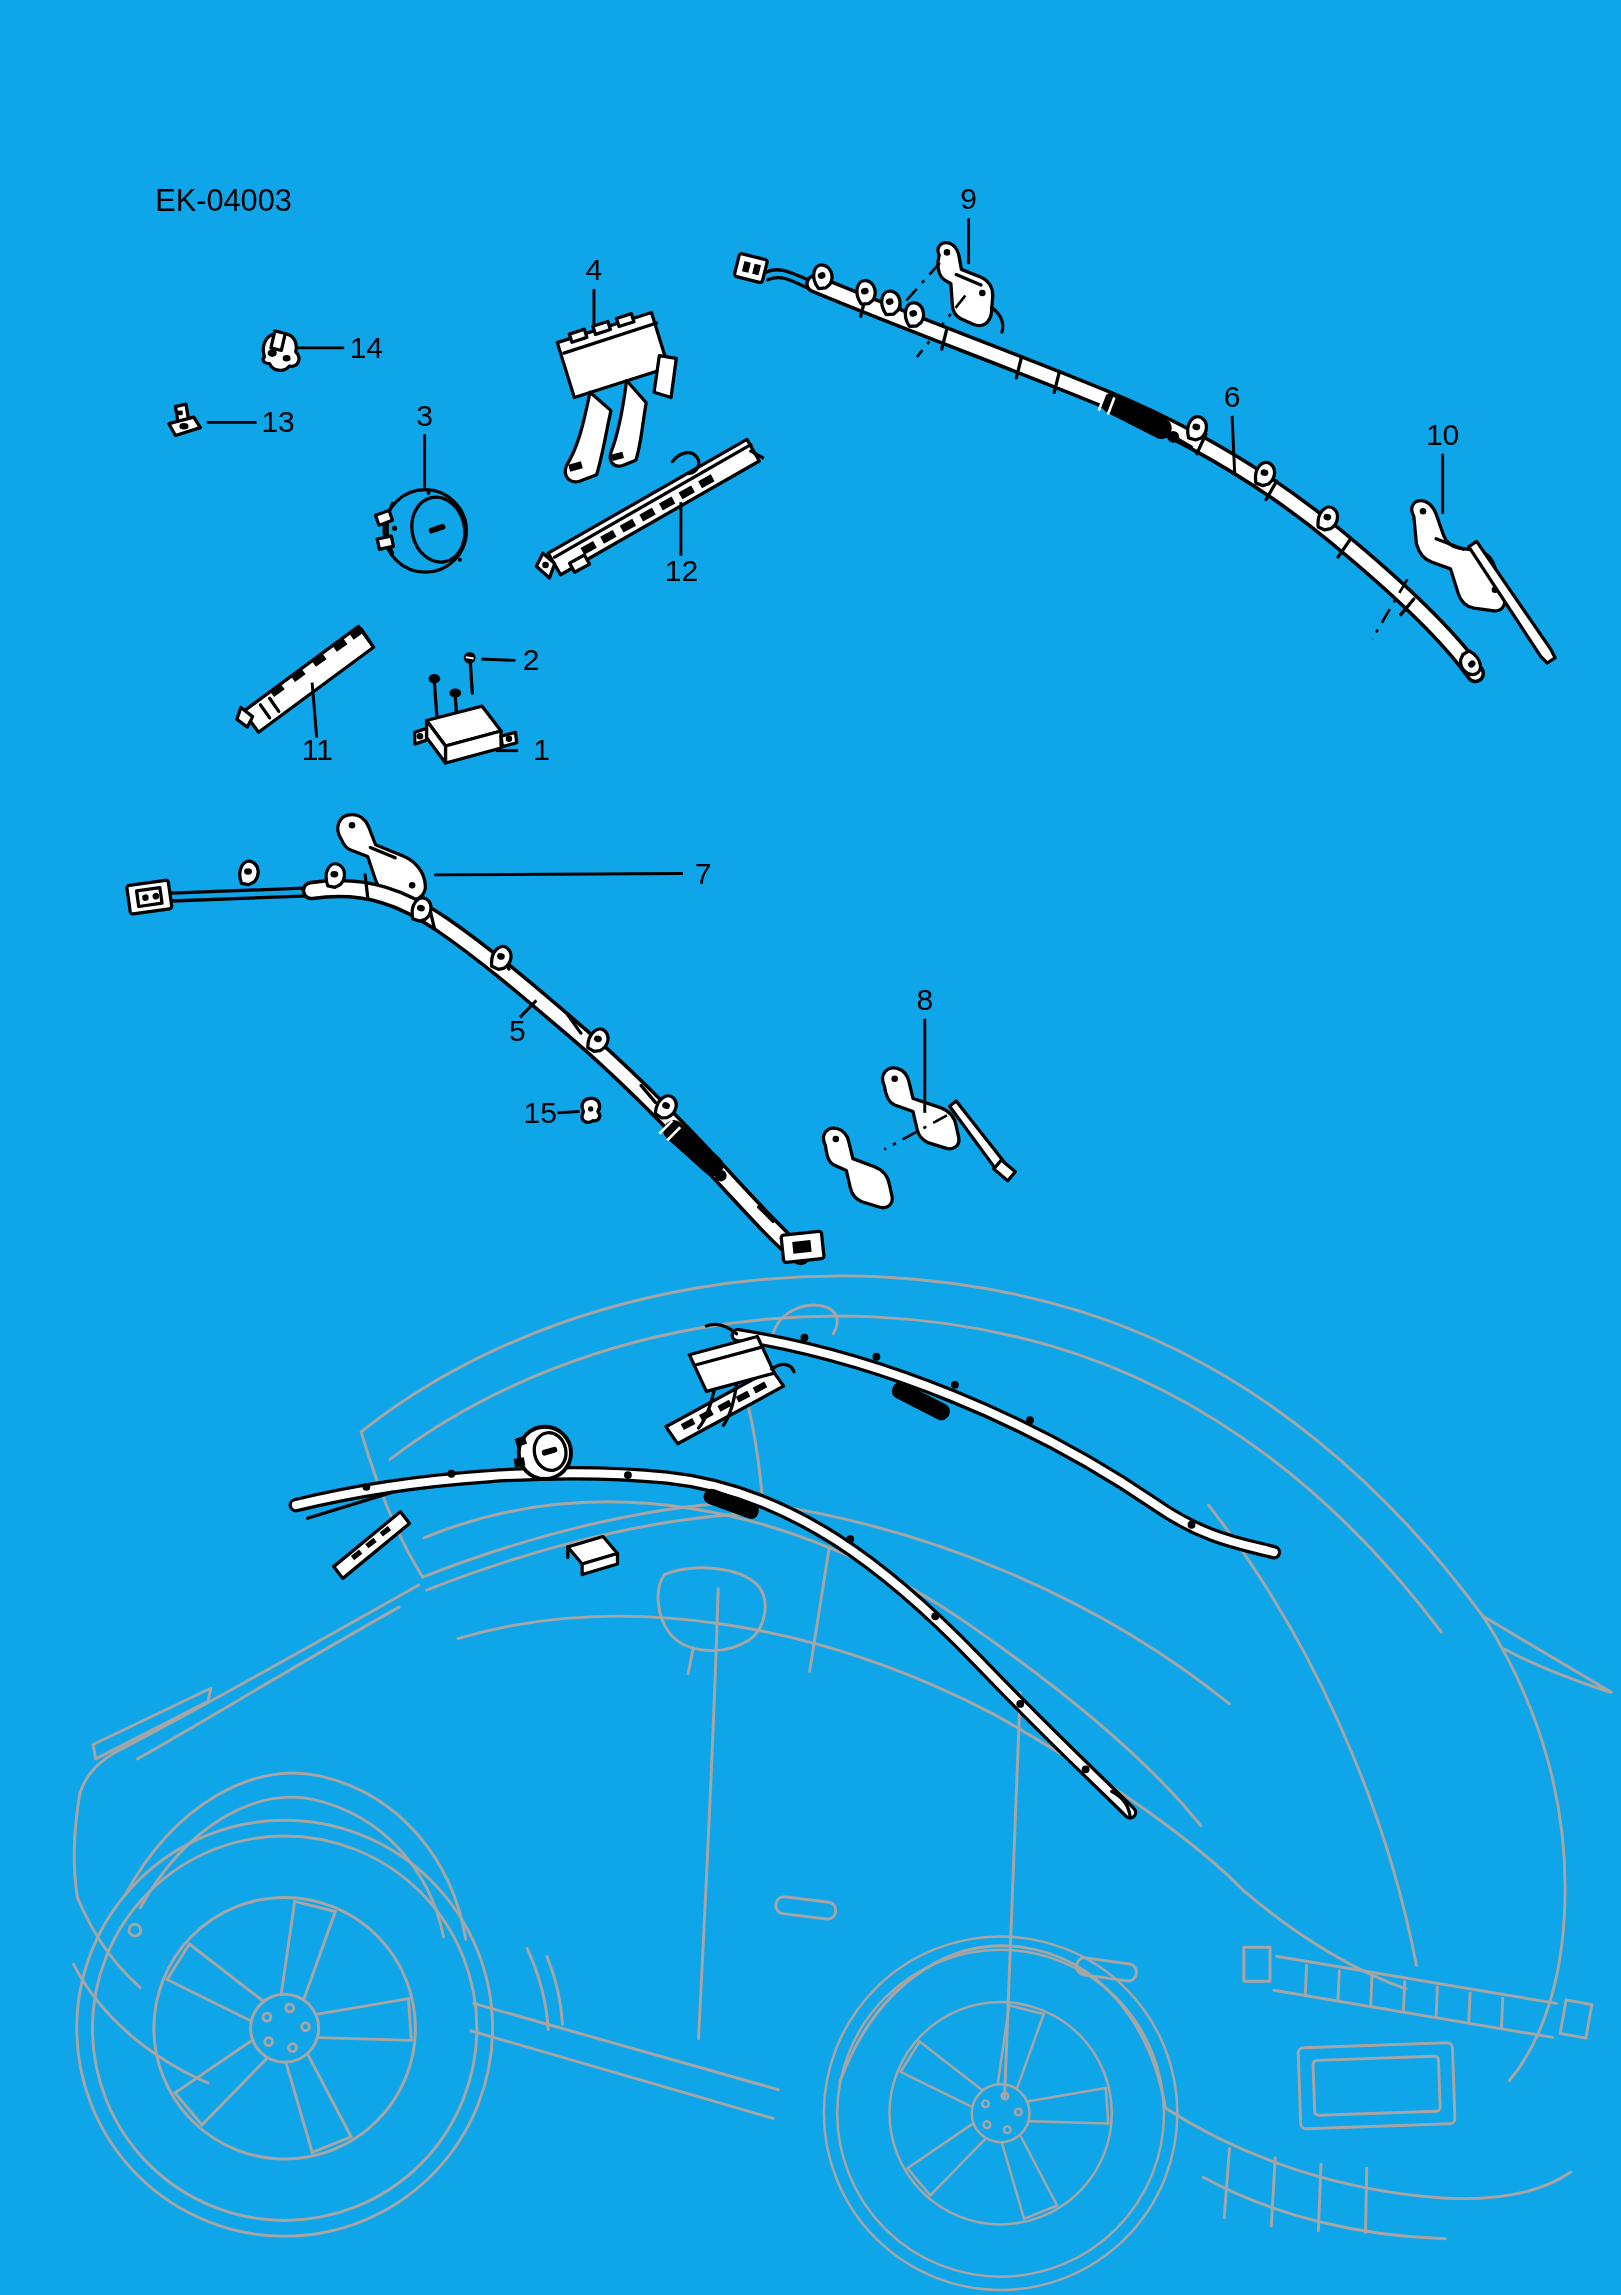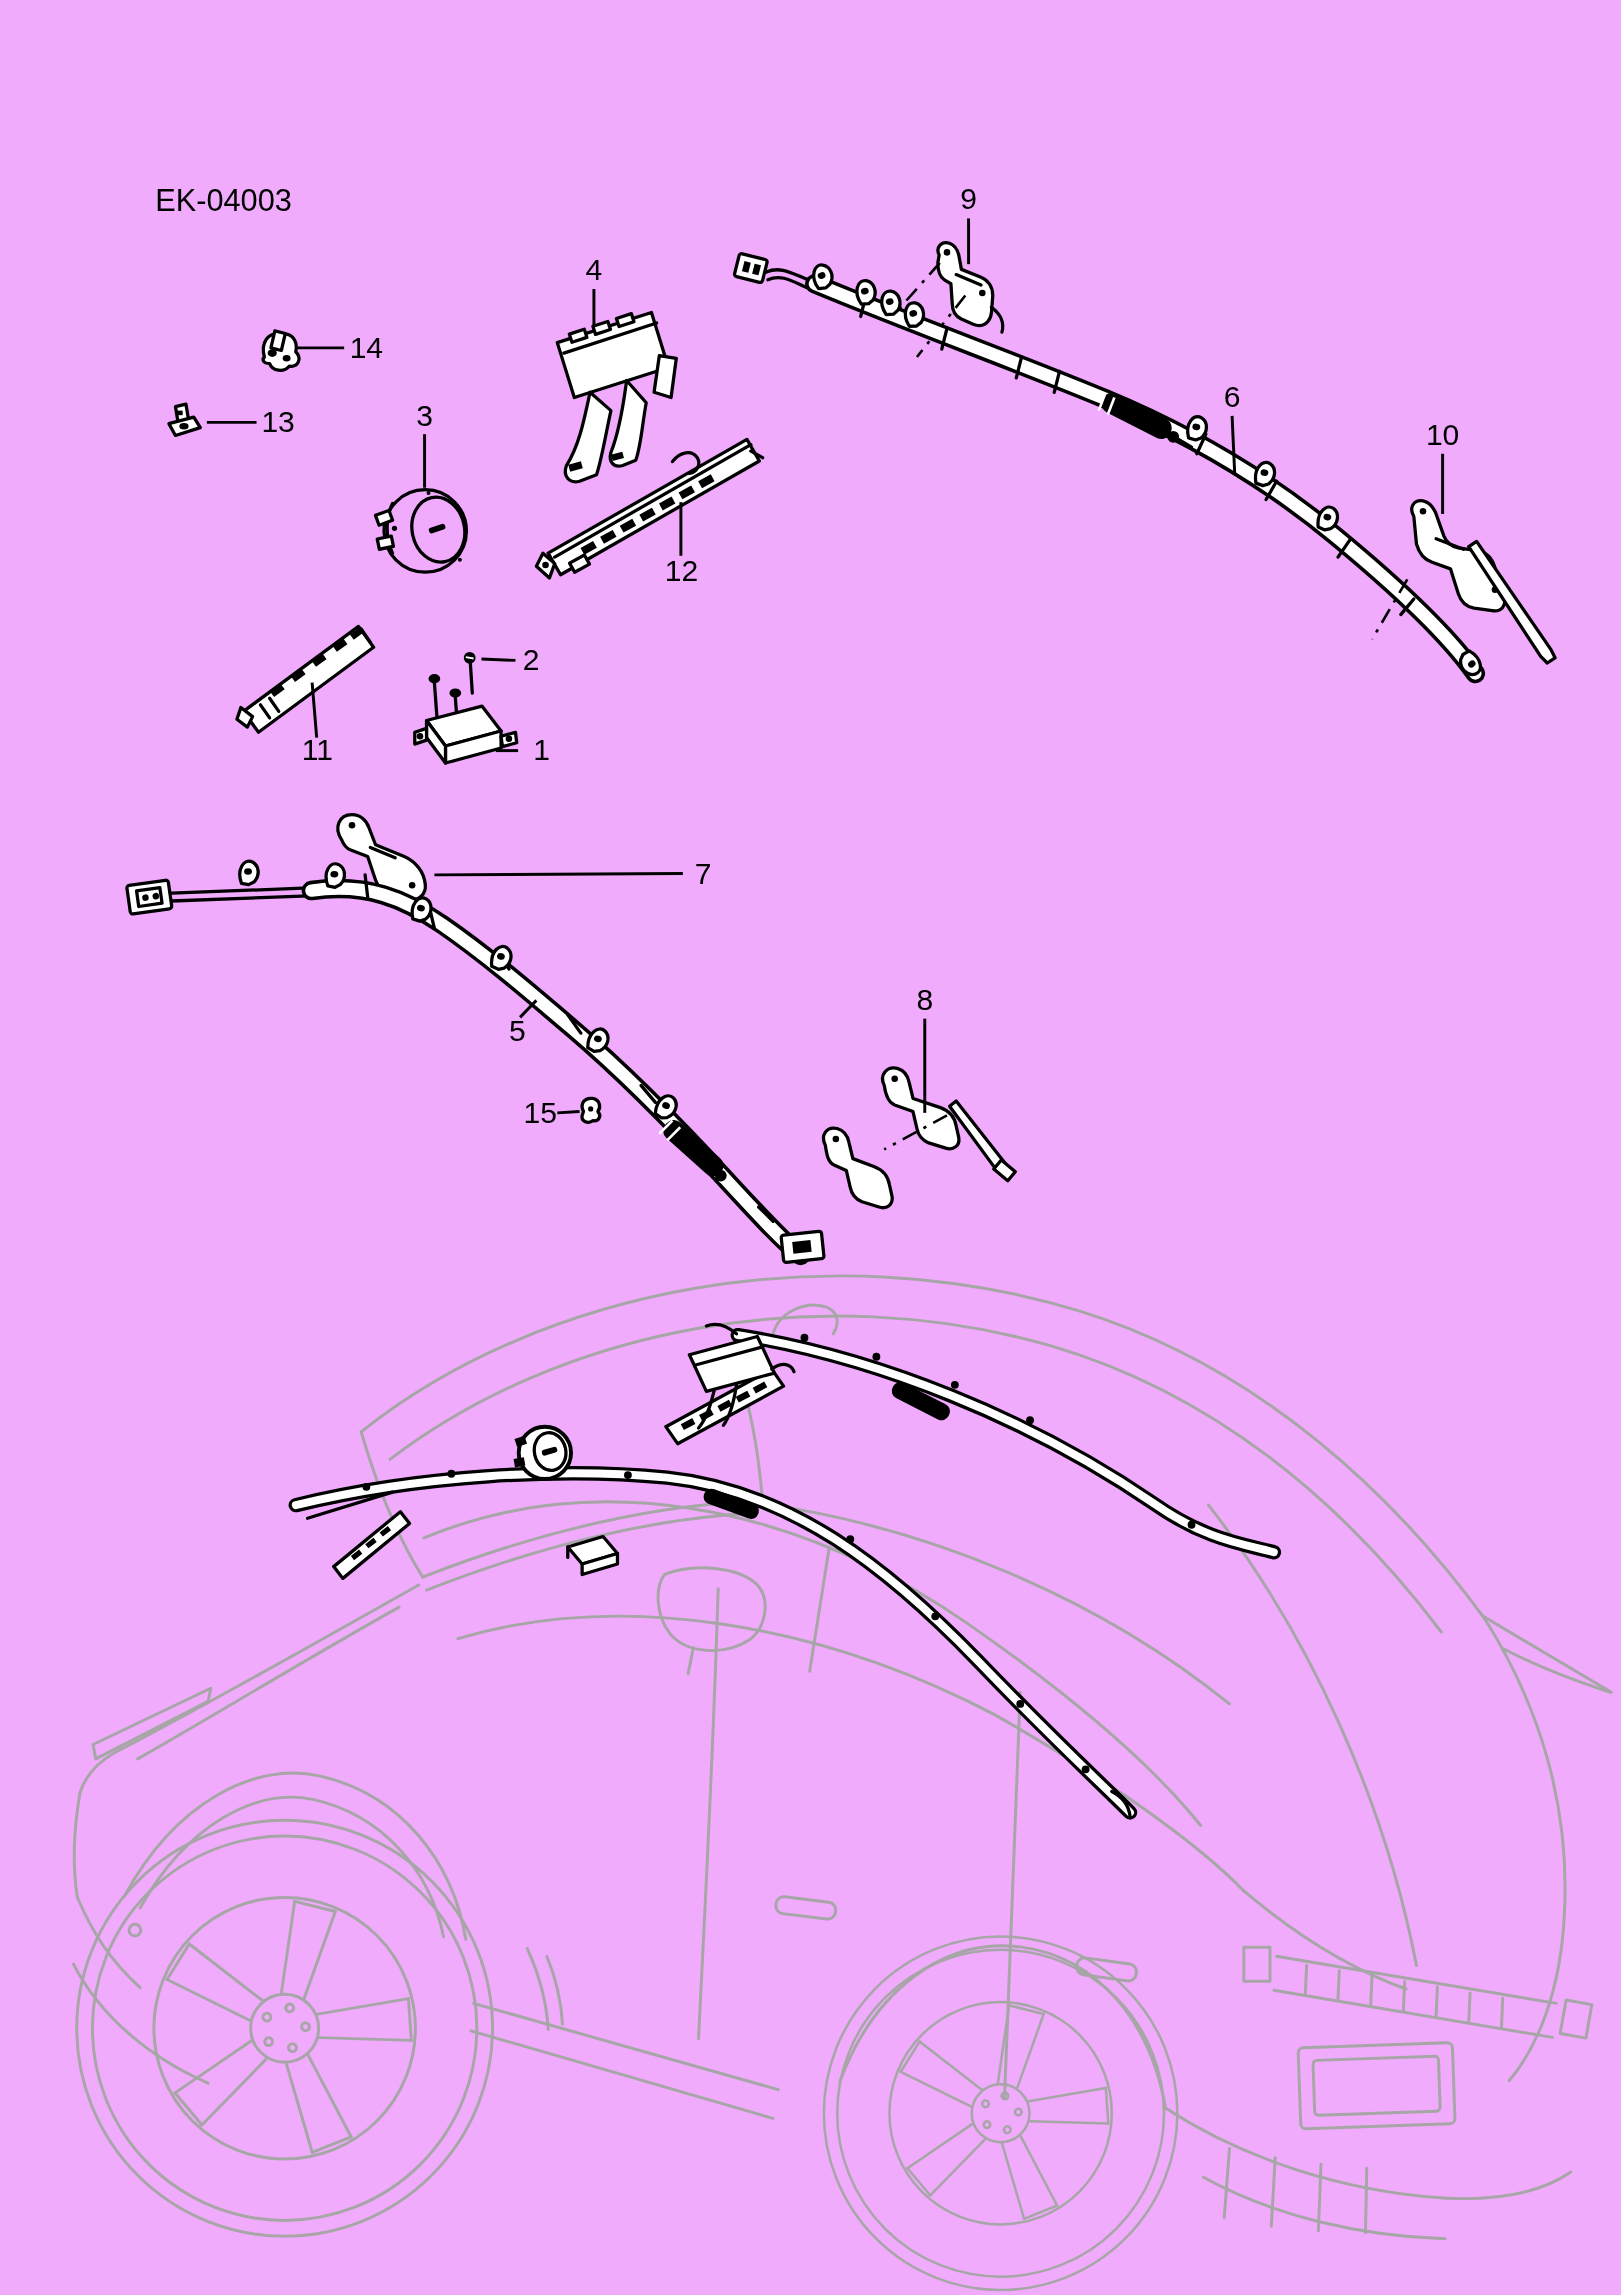--- a/index.html
+++ b/index.html
@@ -1,16 +1,16 @@
 <!DOCTYPE html>
 <html style="font-size:10.5px"><head>
 <meta charset="utf-8">
 <style>
   html,body{margin:0;padding:0;background:#fff;}
-  .page{position:relative;width:1622px;height:2295px;background:#f0abfc;overflow:hidden;}
+  .page{position:relative;width:1622px;height:2295px;background:#0ea5e9;overflow:hidden;}
   svg{display:block;}
   .k  {stroke:#000;stroke-width:5;fill:none;stroke-linecap:round;stroke-linejoin:round;}
   .kf {stroke:#000;stroke-width:5;fill:#fff;stroke-linecap:round;stroke-linejoin:round;}
   .kb {fill:#000;stroke:none;}
   .tub{stroke:#000;stroke-width:30;fill:none;stroke-linecap:round;}
   .tuw{stroke:#fff;stroke-width:19;fill:none;stroke-linecap:round;}
   .tub2{stroke:#000;stroke-width:22;fill:none;stroke-linecap:round;}
   .tuw2{stroke:#fff;stroke-width:12;fill:none;stroke-linecap:round;}
   .car{stroke:#a6a6a6;stroke-width:4.5;fill:none;stroke-linecap:round;stroke-linejoin:round;}
   .lead{stroke:#000;stroke-width:4.5;fill:none;}

